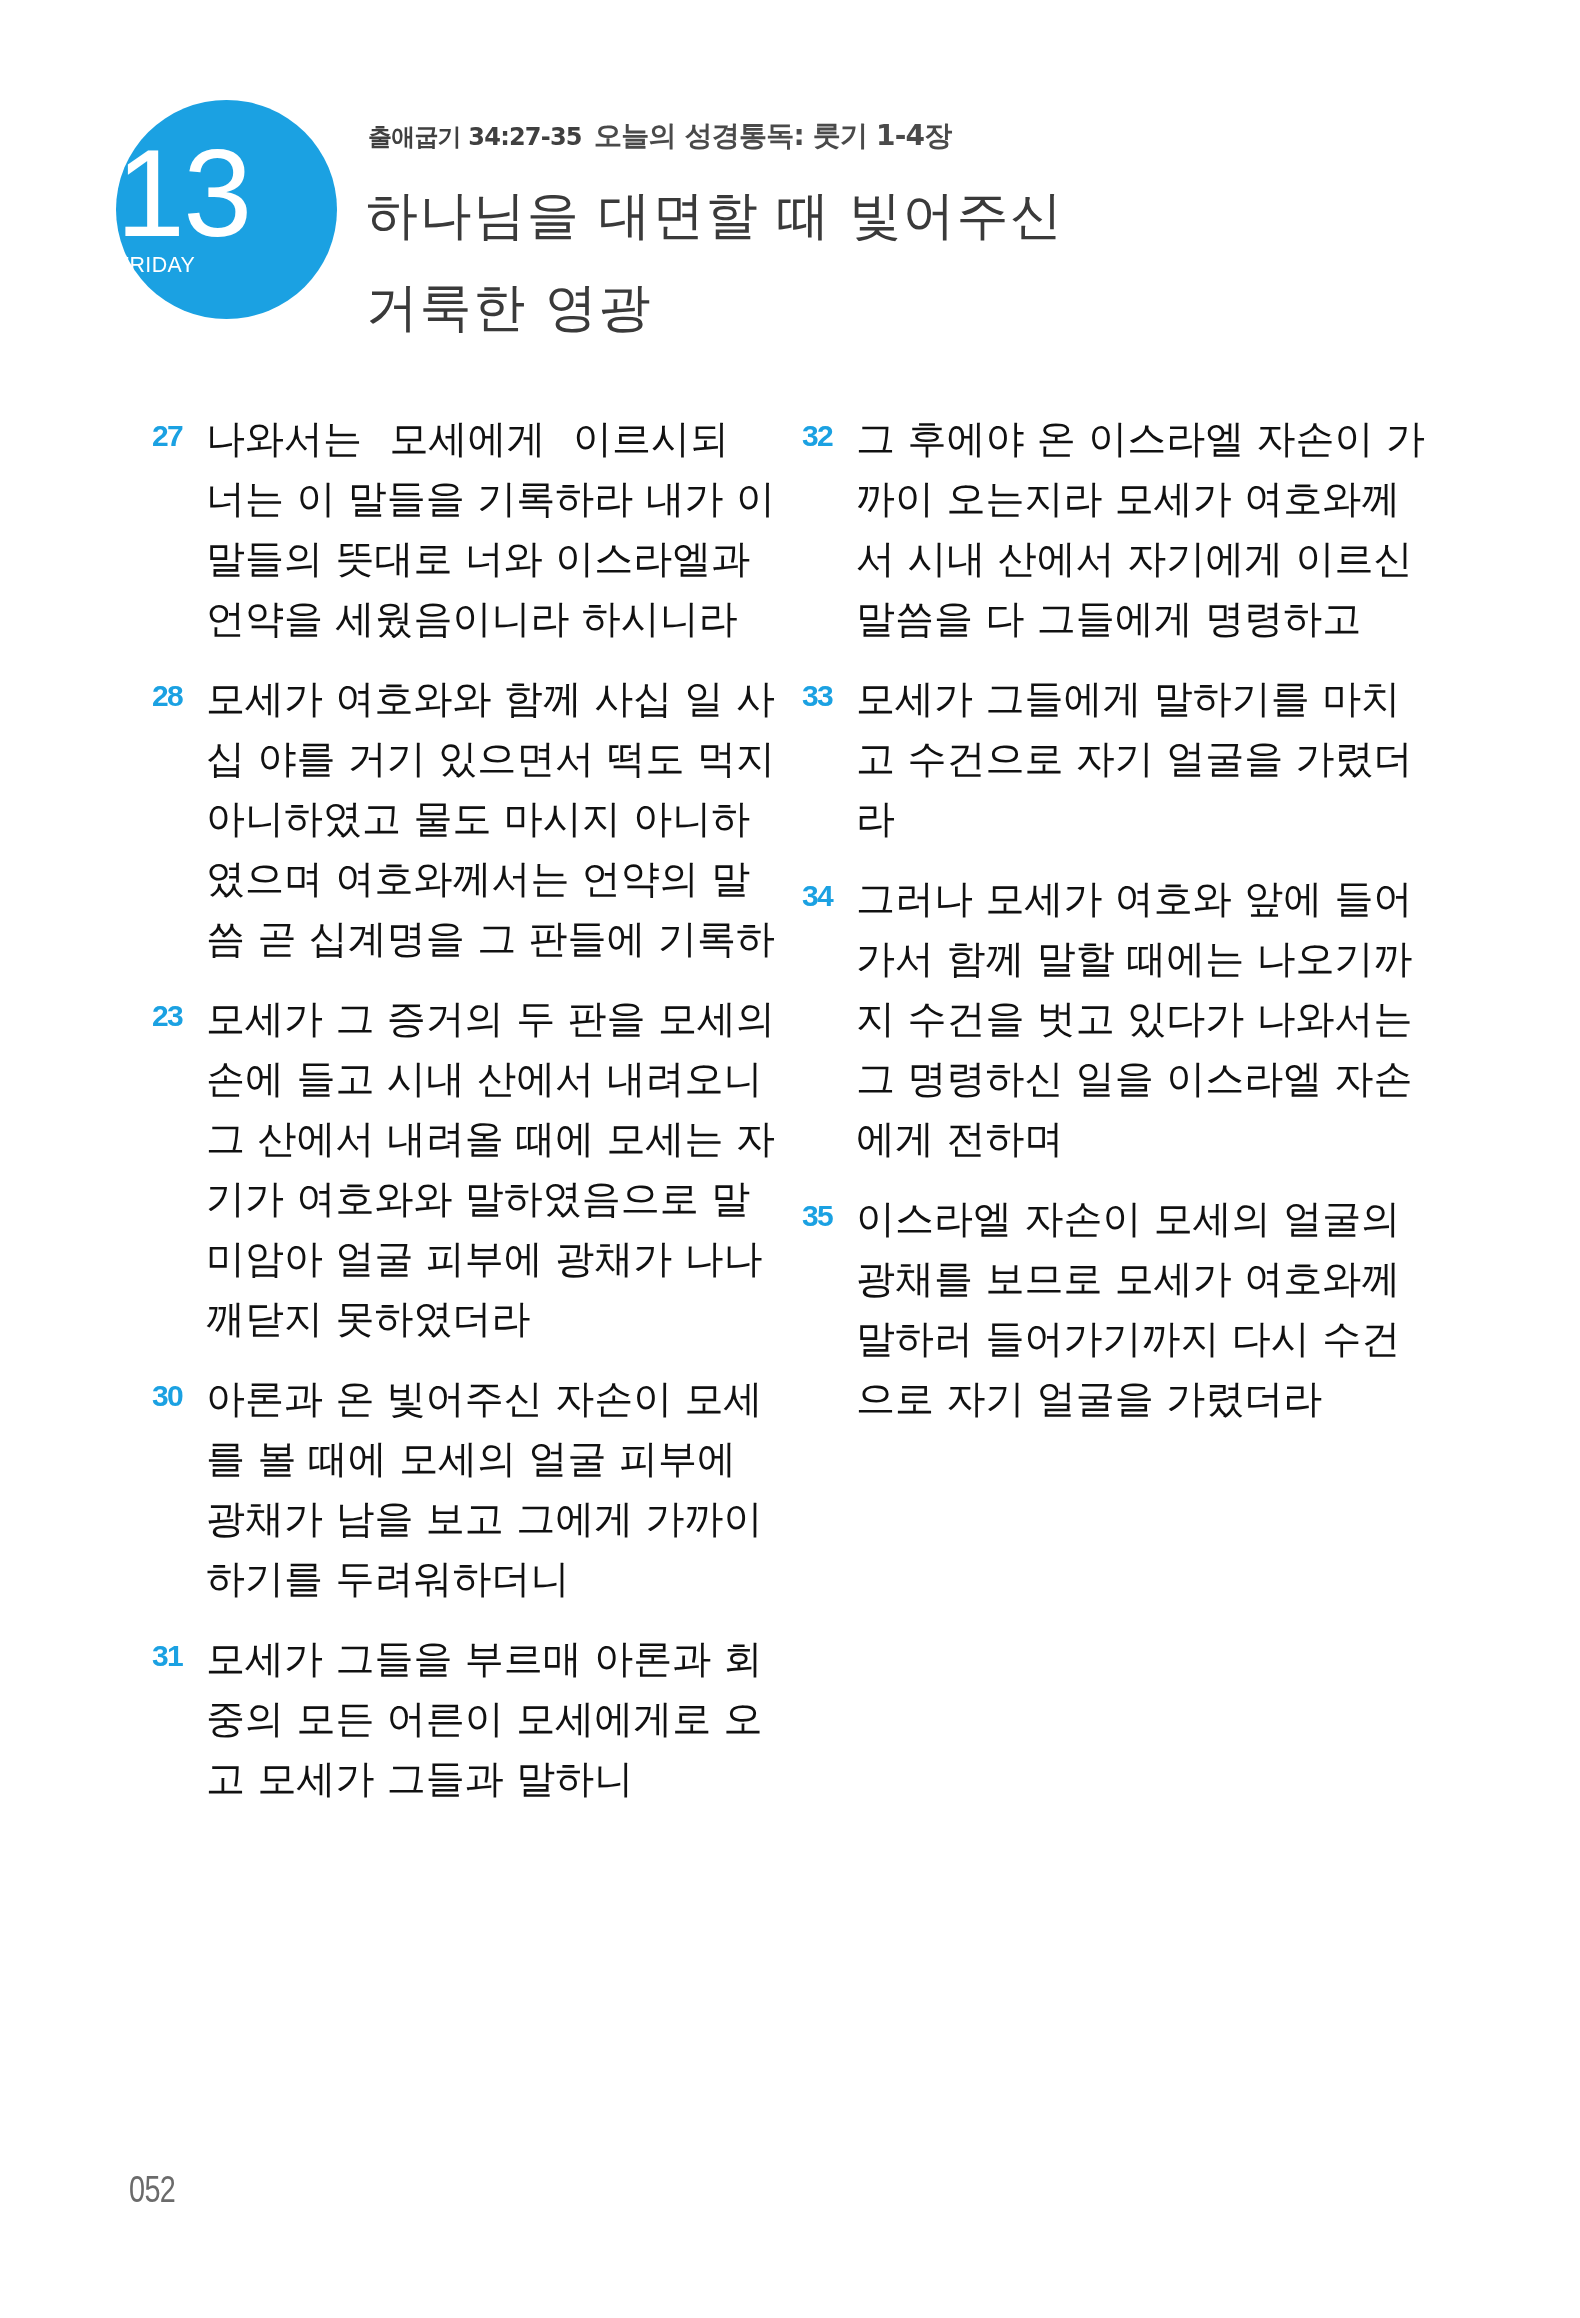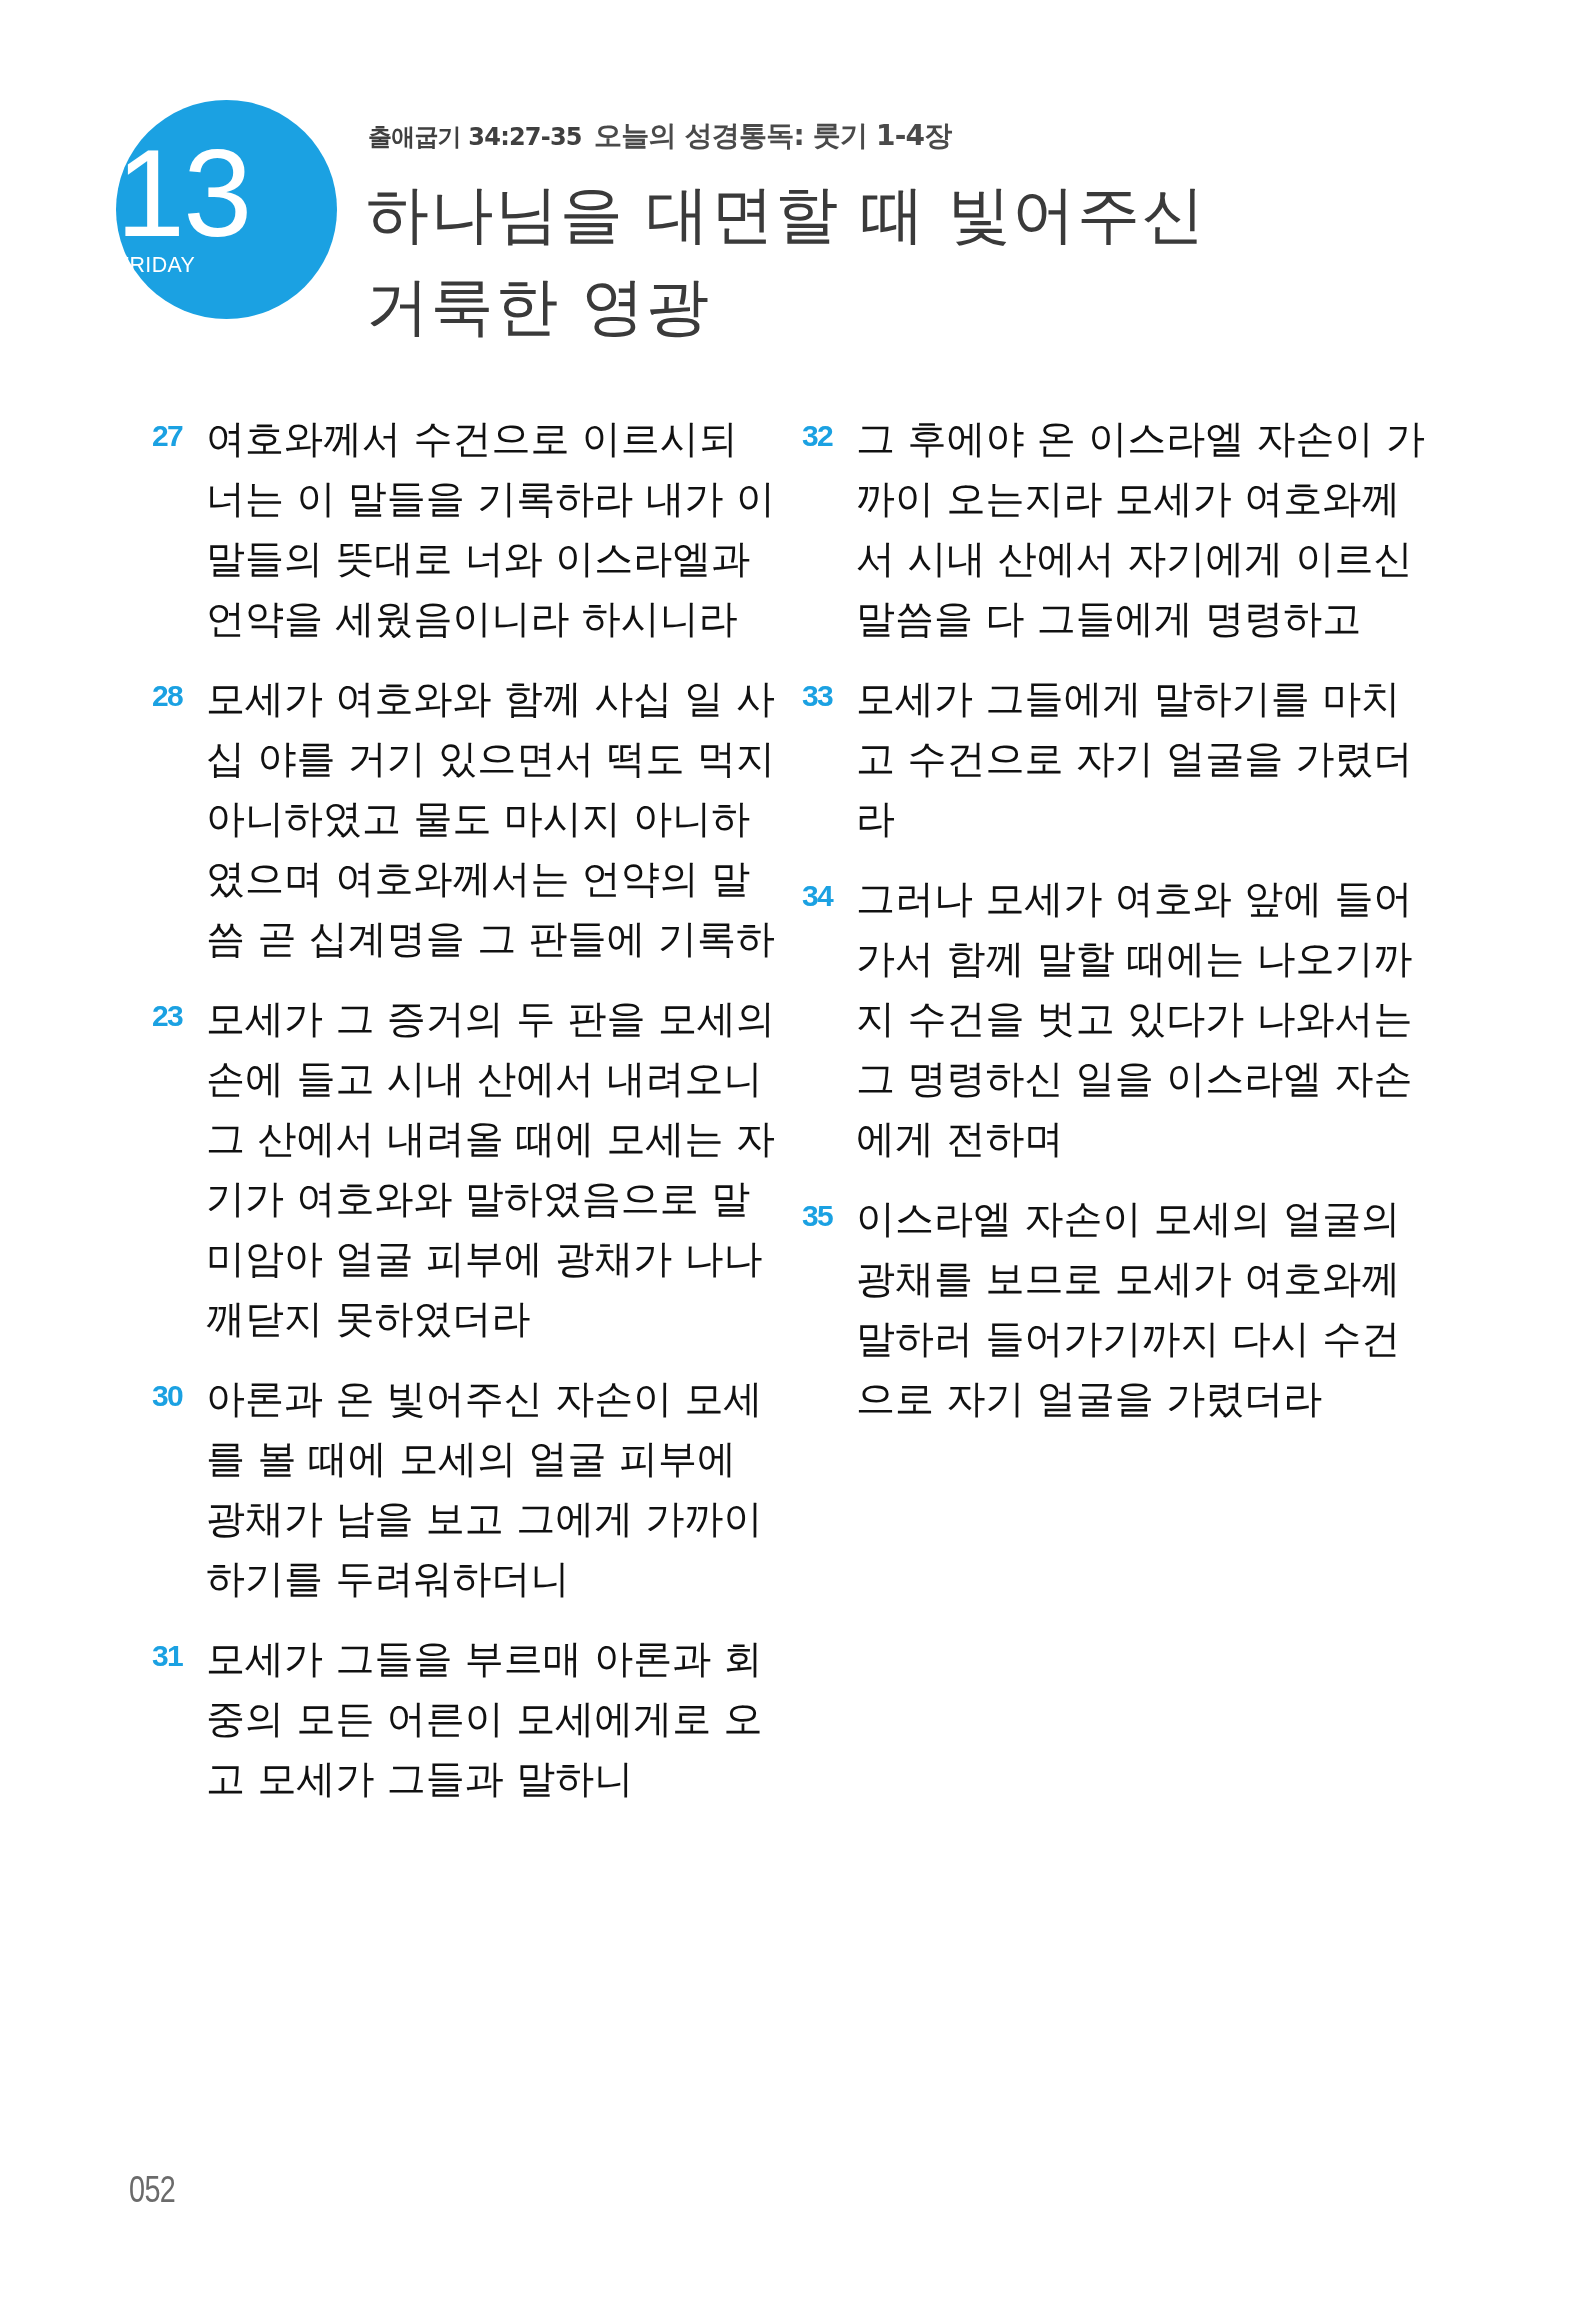--- a/index.html
+++ b/index.html
@@ -72,21 +72,21 @@
     font-size: 28px;
     margin-left: 8.2px;
     letter-spacing: -0.8px;
   }
   .title {
     position: absolute;
     left: 366px;
     top: 169px;
     width: 1070px;
     font-family: "DejaVu Sans", sans-serif;
-    font-size: 63px;
+    font-size: 52px;
     line-height: 92px;
     color: #3a3a3a;
     font-weight: normal;
     letter-spacing: 1.6px;
     margin: 0;
   }
   .title span { display: block; white-space: nowrap; }
 
   
   .column {
@@ -162,21 +162,21 @@
 
   <h1 class="title">
     <span>하나님을 대면할 때 빛어주신</span>
     <span>거룩한 영광</span>
   </h1>
 
   <div class="column col-left">
       <div class="verse">
         <span class="verse-number">27</span>
         <div class="verse-text">
-          <span class="line">여호와께서 수건으로 이르시되</span>
+          <span class="line">나와서는 모세에게 이르시되</span>
           <span class="line">너는 이 말들을 기록하라 내가 이</span>
           <span class="line">말들의 뜻대로 너와 이스라엘과</span>
           <span class="line last">언약을 세웠음이니라 하시니라</span>
         </div>
       </div>
       <div class="verse">
         <span class="verse-number">28</span>
         <div class="verse-text">
           <span class="line">모세가 여호와와 함께 사십 일 사</span>
           <span class="line">십 야를 거기 있으면서 떡도 먹지</span>

